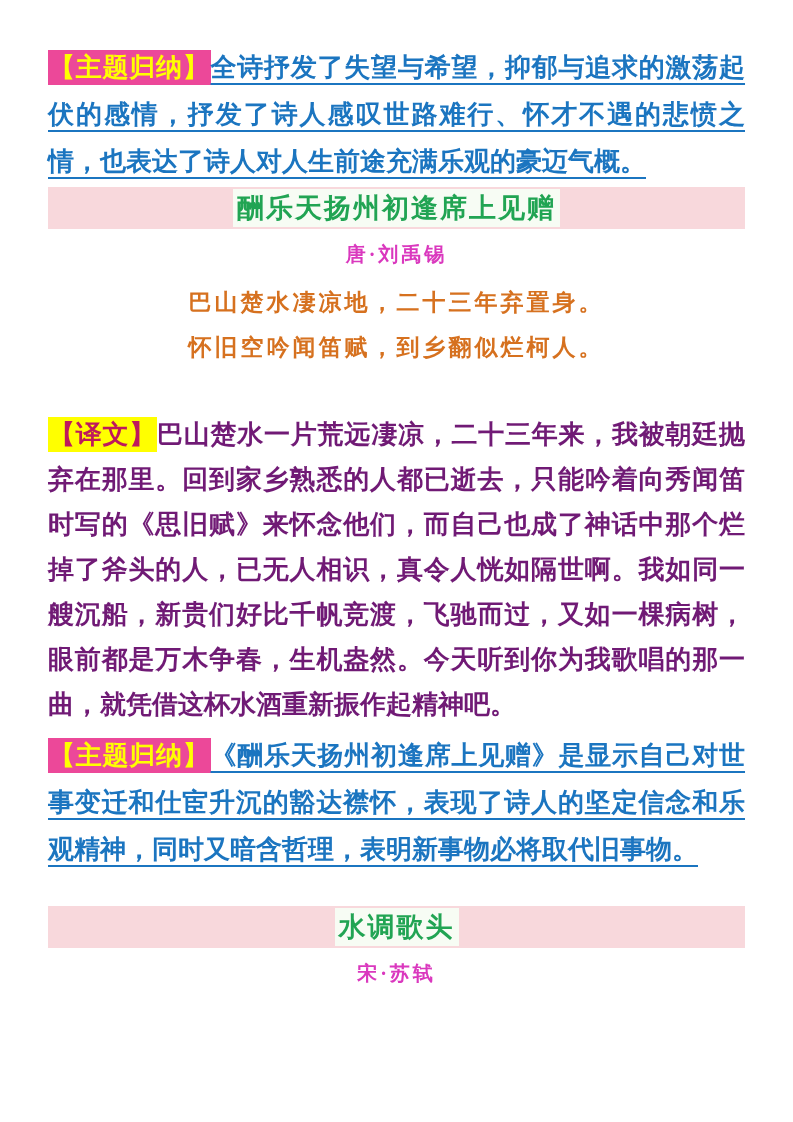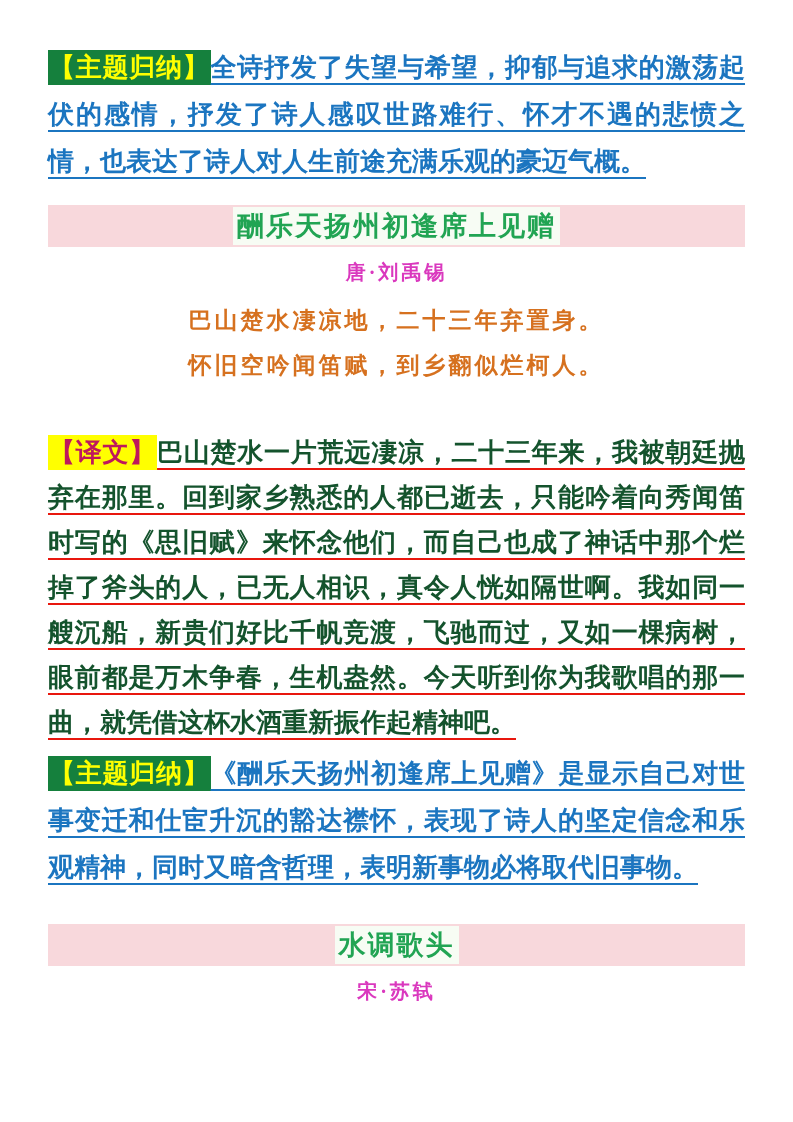--- a/index.html
+++ b/index.html
@@ -34,47 +34,46 @@
     text-decoration-color: #1B75C0;
     text-decoration-thickness: 2px;
     text-underline-offset: 7px;
   }
   .label-chip {
     display: inline;
     padding: 3px 1px;
     text-decoration: none;
   }
   .theme-label {
-    background: #15803d;
+    background: #ec4899;
     color: #FFFF00;
   }
   .trans-label {
     background: #FFFF00;
     color: #be185d;
   }
   .trans-para {
     line-height: 45px;
   }
   .trans-para .para-text {
-    color: #14532d;
-    text-decoration: underline;
+    color: #701a75;
     text-decoration-color: #E8170E;
     text-decoration-thickness: 2px;
     text-underline-offset: 7px;
   }
 
   
   .title-band {
     height: 42px;
     background: #F8D8DC;
     display: flex;
     align-items: center;
     justify-content: center;
   }
-  .band-1 { margin-top: 20px; }
+  .band-1 { margin-top: 2px; }
   .band-2 { margin-top: 33px; }
   .poem-title {
     display: inline-block;
     background: #F7FCF4;
     color: #21A453;
     font-size: 27px;
     letter-spacing: 2px;
     padding: 1px 4px;
   }
 

